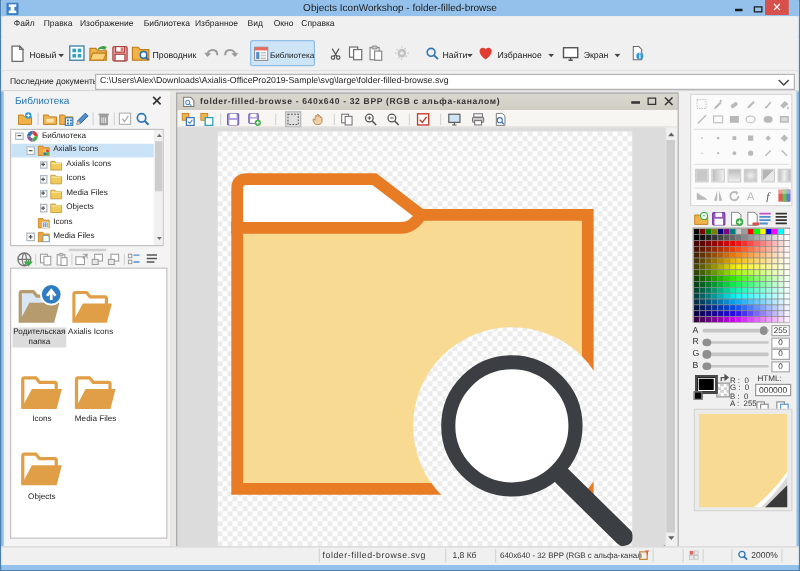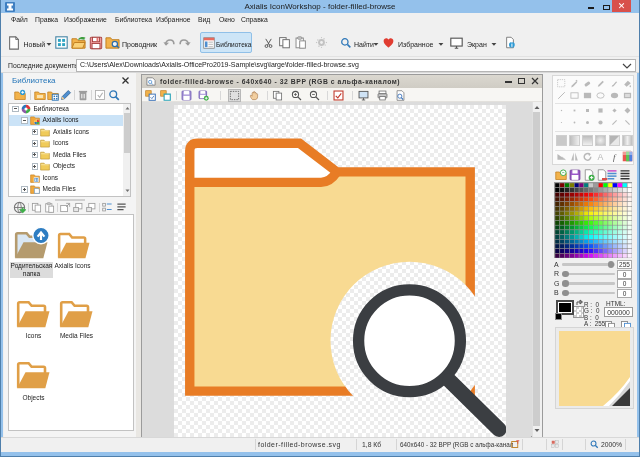--- a/index.html
+++ b/index.html
@@ -14,21 +14,21 @@
 <div class="abs" style="left:637px;top:13px;width:3px;height:439px;background:#94c1eb;border-right:1px solid #4f7fab;"></div>
 <div class="abs" style="left:0;top:451px;width:640px;height:6px;background:#94c1eb;border:1px solid #4f7fab;border-top:none;"></div>
 <div class="abs" style="left:5px;top:2px;width:10px;height:10px;">
 <svg width="10" height="10">
       <rect x="0" y="0" width="10" height="10" rx="1" fill="#3f7fc1"></rect>
       <rect x="2" y="1.5" width="6" height="2" fill="#fff"></rect>
       <rect x="2" y="6.5" width="6" height="2" fill="#fff"></rect>
       <rect x="3.5" y="2.5" width="3" height="5" fill="#fff"></rect>
     </svg>
   </div>
-<div class="abs" style="left:0;top:1px;width:640px;height:11px;font-size:8px;color:#1b1b1b;text-align:center;line-height:11px;">Axialis IconWorkshop - folder-filled-browse</div>
+<div class="abs" style="left:0;top:1px;width:640px;height:11px;font-size:8px;color:#1b1b1b;text-align:center;line-height:11px;">Objects IconWorkshop - folder-filled-browse</div>
 <div class="abs" style="left:588px;top:7px;width:6px;height:1.5px;background:#1b1b1b;"></div>
 <div class="abs" style="left:603px;top:4.5px;width:6.5px;height:5.5px;border:1.3px solid #1b1b1b;"></div>
 <div class="abs" style="left:612px;top:0;width:19px;height:12px;background:#d8504b;color:#fff;font-size:9px;text-align:center;line-height:12px;">✕</div>
 <div class="abs" style="left:1px;top:13px;width:638px;height:16px;background:#f0f0f0;"></div>
 <div class="abs" style="left:11px;top:16px;font-size:6.8px;color:#1b1b1b;">Файл</div>
 <div class="abs" style="left:35px;top:16px;font-size:6.8px;color:#1b1b1b;">Правка</div>
 <div class="abs" style="left:64px;top:16px;font-size:6.8px;color:#1b1b1b;">Изображение</div>
 <div class="abs" style="left:115px;top:16px;font-size:6.8px;color:#1b1b1b;">Библиотека</div>
 <div class="abs" style="left:156px;top:16px;font-size:6.8px;color:#1b1b1b;">Избранное</div>
 <div class="abs" style="left:198px;top:16px;font-size:6.8px;color:#1b1b1b;">Вид</div>

